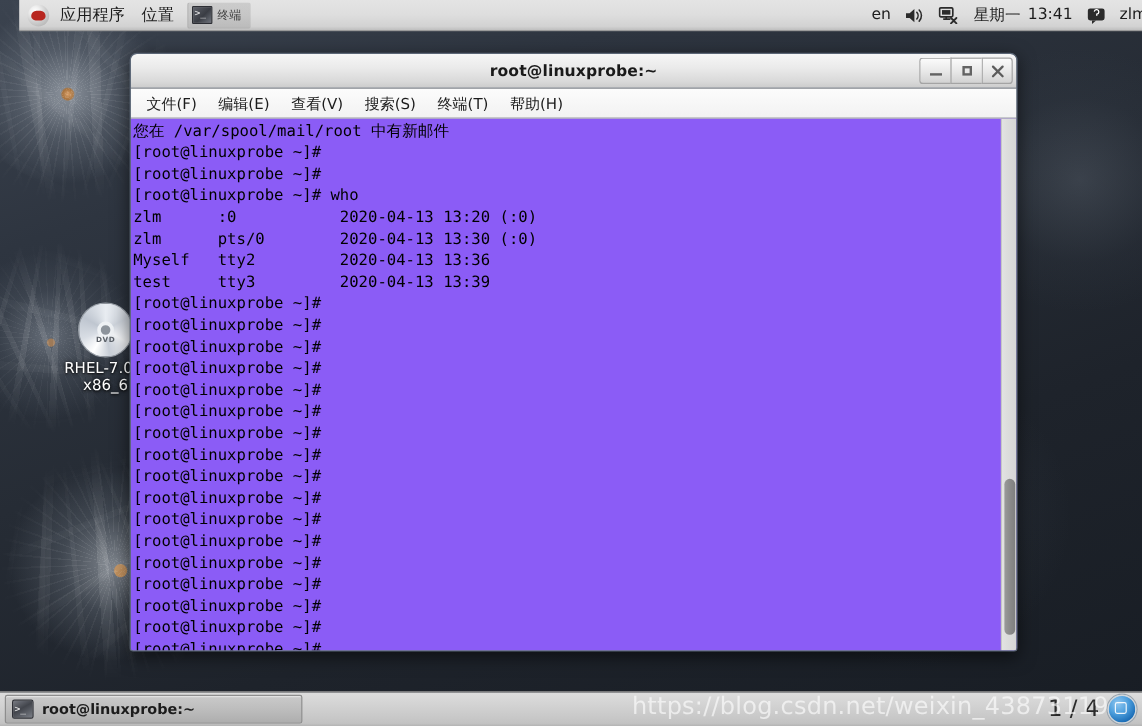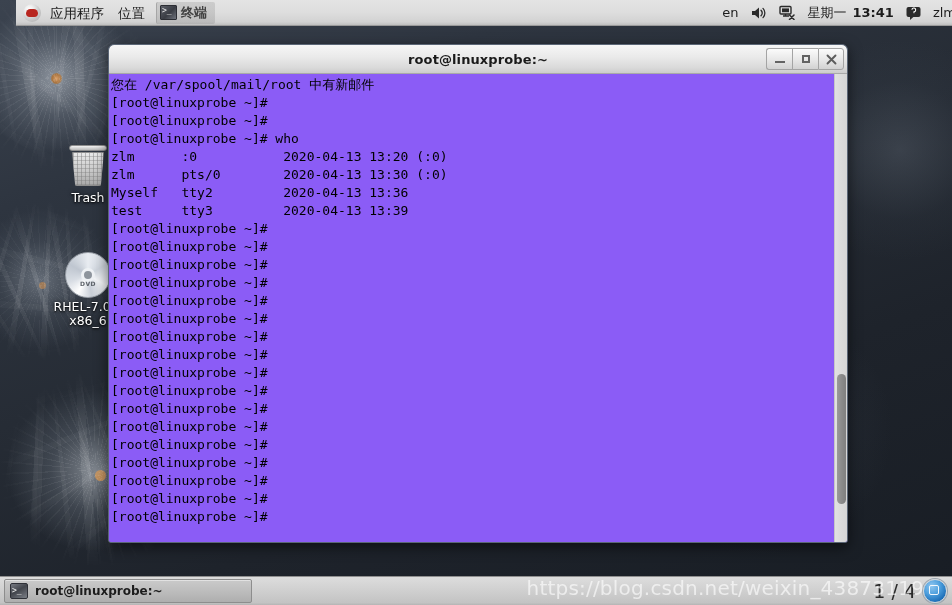--- a/index.html
+++ b/index.html
@@ -128,25 +128,24 @@
   .mini-term-icon::after {
     content: ">_";
     position: absolute;
     left: 1px; top: -2px;
     font-family: "DejaVu Sans Mono", monospace;
     font-size: 8px;
     color: #e8e8e8;
     line-height: 13px;
   }
   #panel-window-list .wl-label {
-    font-size: 13px;
+    font-size: 10px;
     color: #2a2a2a;
     opacity: 0.85;
     white-space: nowrap;
-    font-weight: bold;
   }
 
   .panel-right .pr-item {
     padding: 0 6px;
     font-size: 13px;
     white-space: nowrap;
     display: flex;
     align-items: center;
     height: 26px;
   }
@@ -509,40 +508,33 @@
       </div>
       <div class="pr-item">
         <svg width="17" height="15" viewBox="0 0 17 15">
           <rect x="1" y="1.5" width="11" height="7.5" rx="1" fill="none" stroke="#2b2b2b" stroke-width="1.4"></rect>
           <rect x="3" y="3.4" width="7" height="3.8" fill="#2b2b2b"></rect>
           <path d="M4 11 h6 M6.5 9 v2" stroke="#2b2b2b" stroke-width="1.4"></path>
           <path d="M10.5 10 l4.5 4.5 M15 10 l-4.5 4.5" stroke="#2b2b2b" stroke-width="1.5" stroke-linecap="round"></path>
         </svg>
       </div>
       <div class="pr-item">星期一</div>
-      <div class="pr-item" style="padding-left:0;font-weight:bold;">13:41</div>
+      <div class="pr-item" style="padding-left:0;">13:41</div>
       <div class="pr-item">
         <svg width="15" height="14" viewBox="0 0 15 14">
           <rect x="0.5" y="1" width="14" height="10" rx="2" fill="#2b2b2b"></rect>
           <path d="M4 11 l0 3 l3.4 -3 Z" fill="#2b2b2b"></path>
           <path d="M6 3.3 a1.9 1.9 0 1 1 2 2.5 v1" stroke="#ffffff" stroke-width="1.1" fill="none" stroke-linecap="round"></path>
         </svg>
       </div>
       <div class="pr-item">zlm</div>
     </div>
   </div>
 
 
-  <div class="desktop-icon" id="icon-trash">
-    <div class="trash-glyph">
-      <span class="t-lid"></span>
-      <span class="t-body"></span>
-    </div>
-    <div class="di-label">Trash</div>
-  </div>
 
   <div class="desktop-icon" id="icon-dvd">
     <div class="dvd-glyph">
       <span class="d-disc"></span>
       <span class="d-hole"></span>
       <span class="d-txt">DVD</span>
     </div>
     <div class="di-label" style="white-space:pre-line;">RHEL-7.0 S
 x86_6</div>
   </div>
@@ -555,20 +547,28 @@
         <div class="win-btn wb-min"></div>
         <div class="win-btn wb-max"></div>
         <div class="win-btn wb-close">
           <svg width="11" height="11" viewBox="0 0 11 11">
             <path d="M1.5 1.5 L9.5 9.5 M9.5 1.5 L1.5 9.5" stroke="#5c5c5c" stroke-width="1.9" stroke-linecap="round"></path>
           </svg>
         </div>
       </div>
     </div>
 
+    <div id="menubar">
+      <div class="mb-item">文件(F)</div>
+      <div class="mb-item">编辑(E)</div>
+      <div class="mb-item">查看(V)</div>
+      <div class="mb-item">搜索(S)</div>
+      <div class="mb-item">终端(T)</div>
+      <div class="mb-item">帮助(H)</div>
+    </div>
 
     <div id="terminal-body">
       <div id="terminal-text">您在 /var/spool/mail/root 中有新邮件
 [root@linuxprobe ~]#
 [root@linuxprobe ~]#
 [root@linuxprobe ~]# who
 zlm      :0           2020-04-13 13:20 (:0)
 zlm      pts/0        2020-04-13 13:30 (:0)
 Myself   tty2         2020-04-13 13:36
 test     tty3         2020-04-13 13:39

